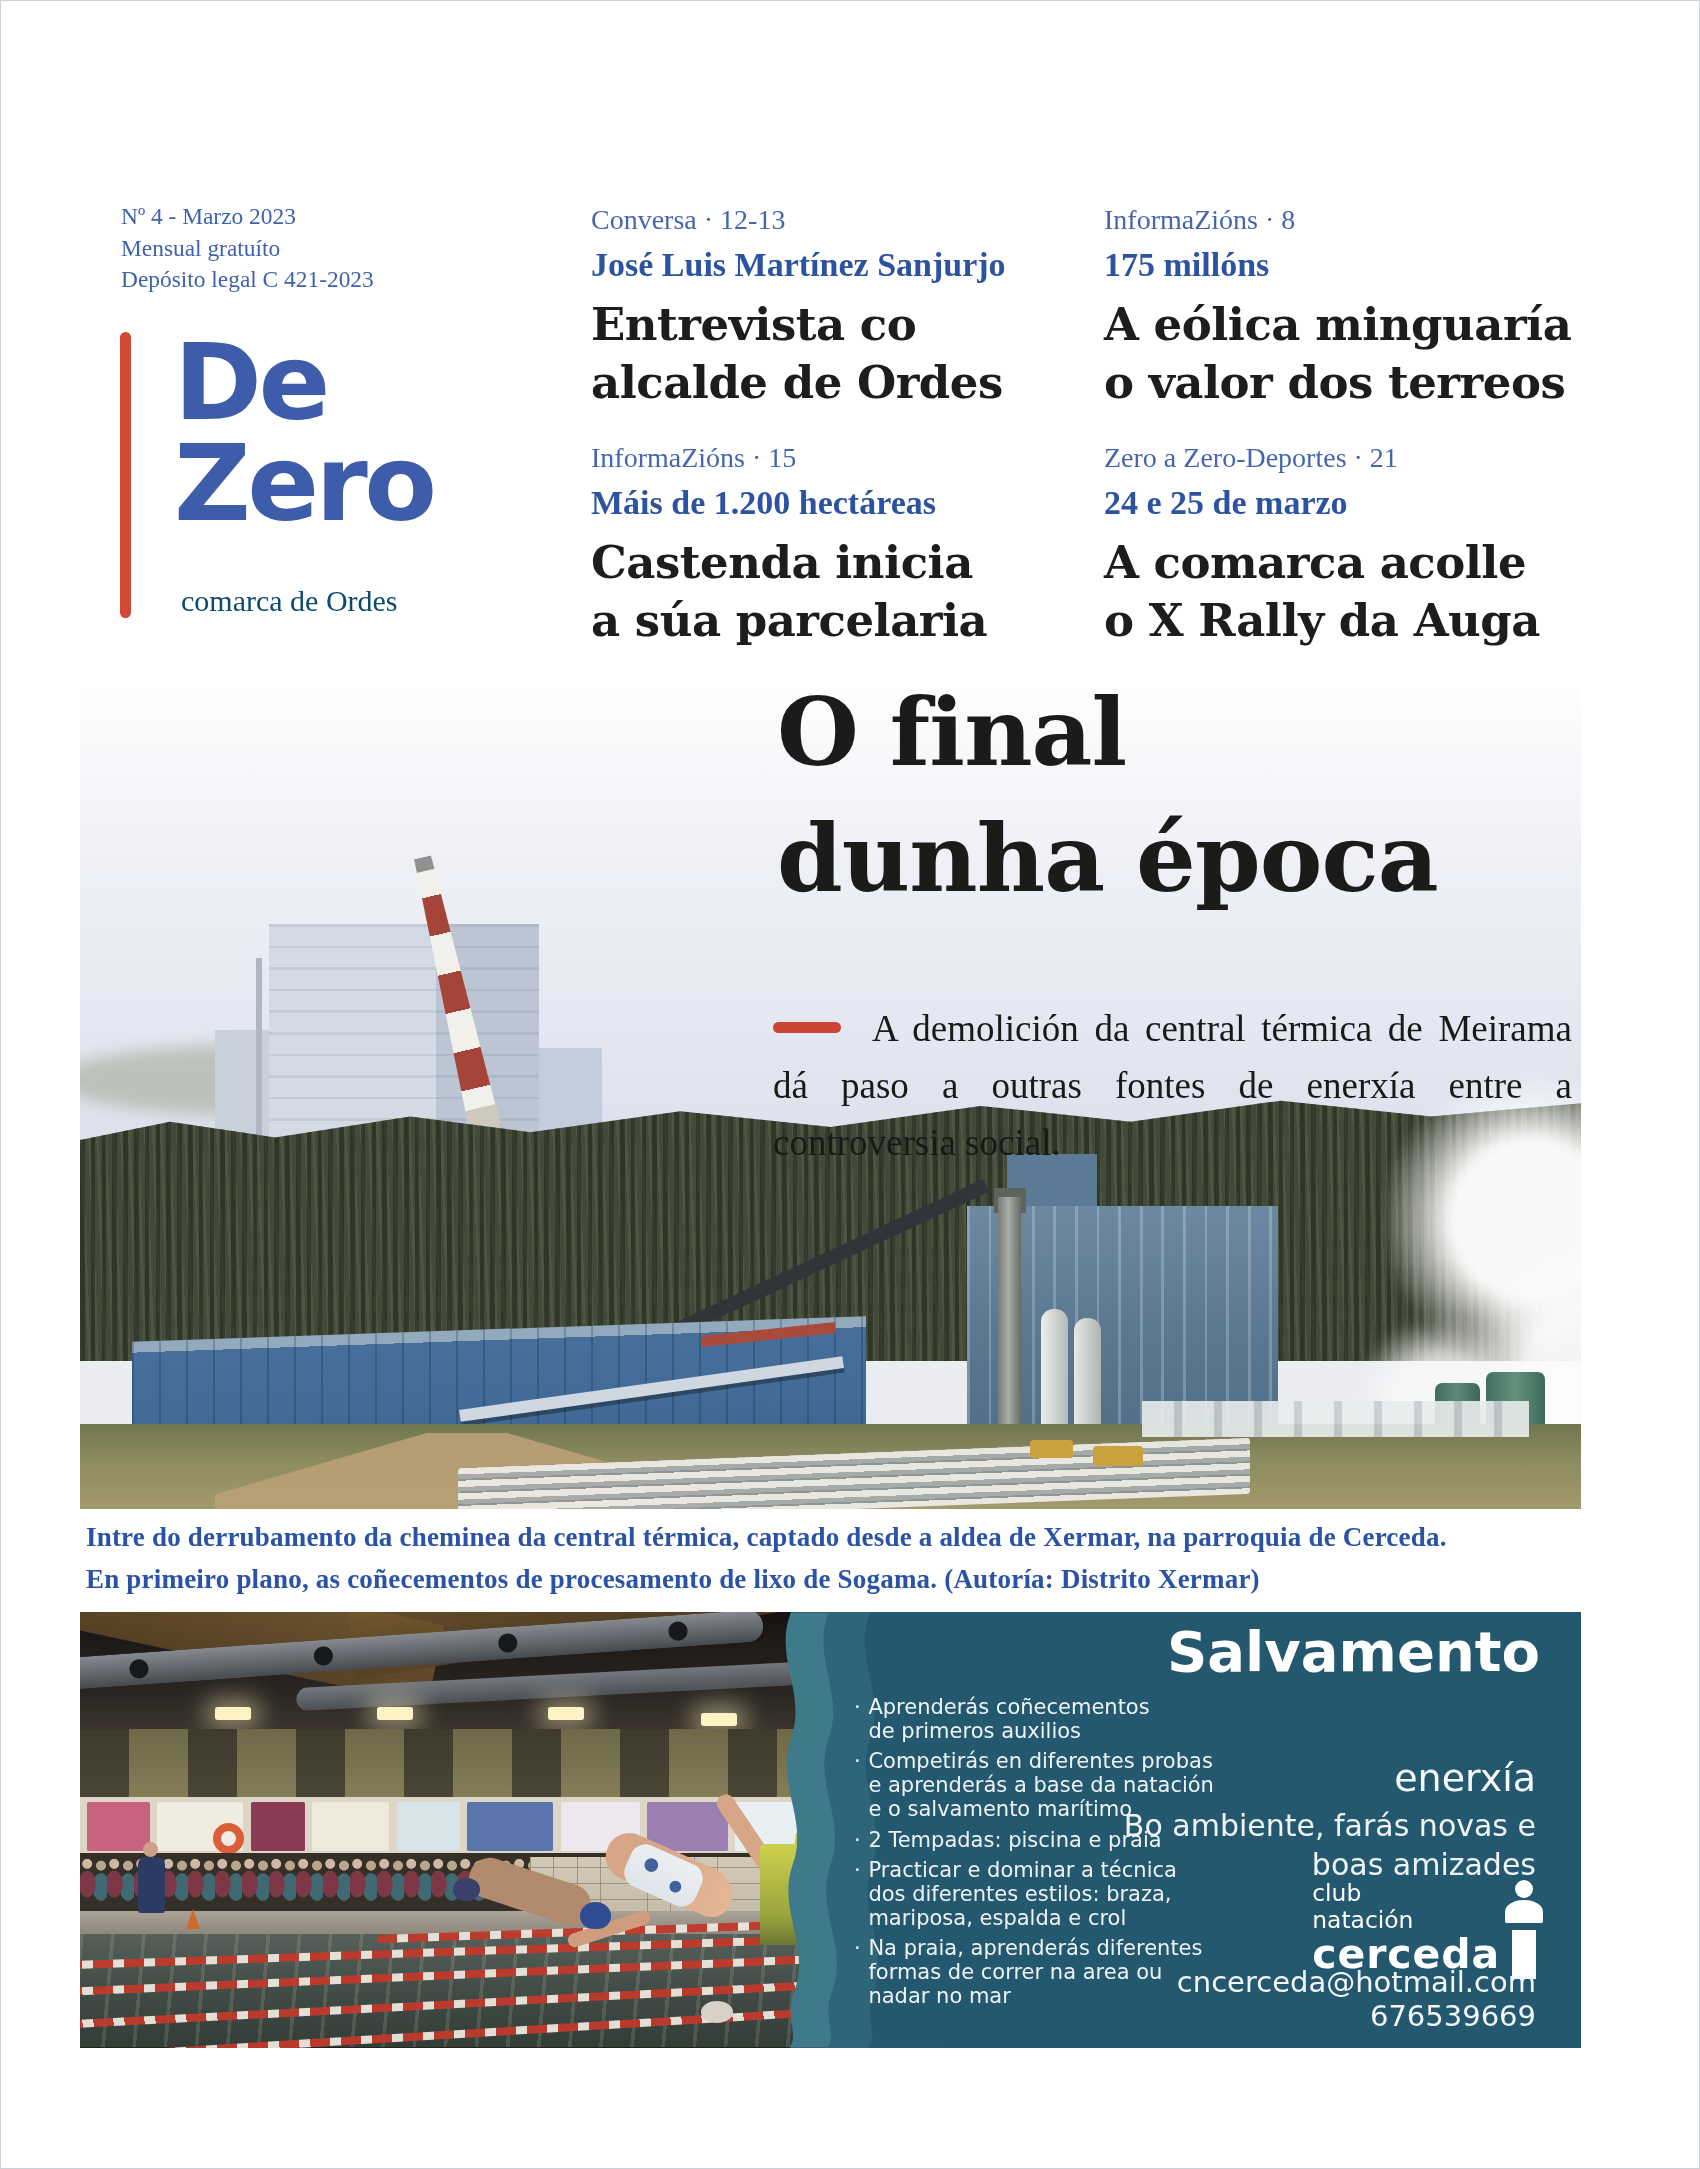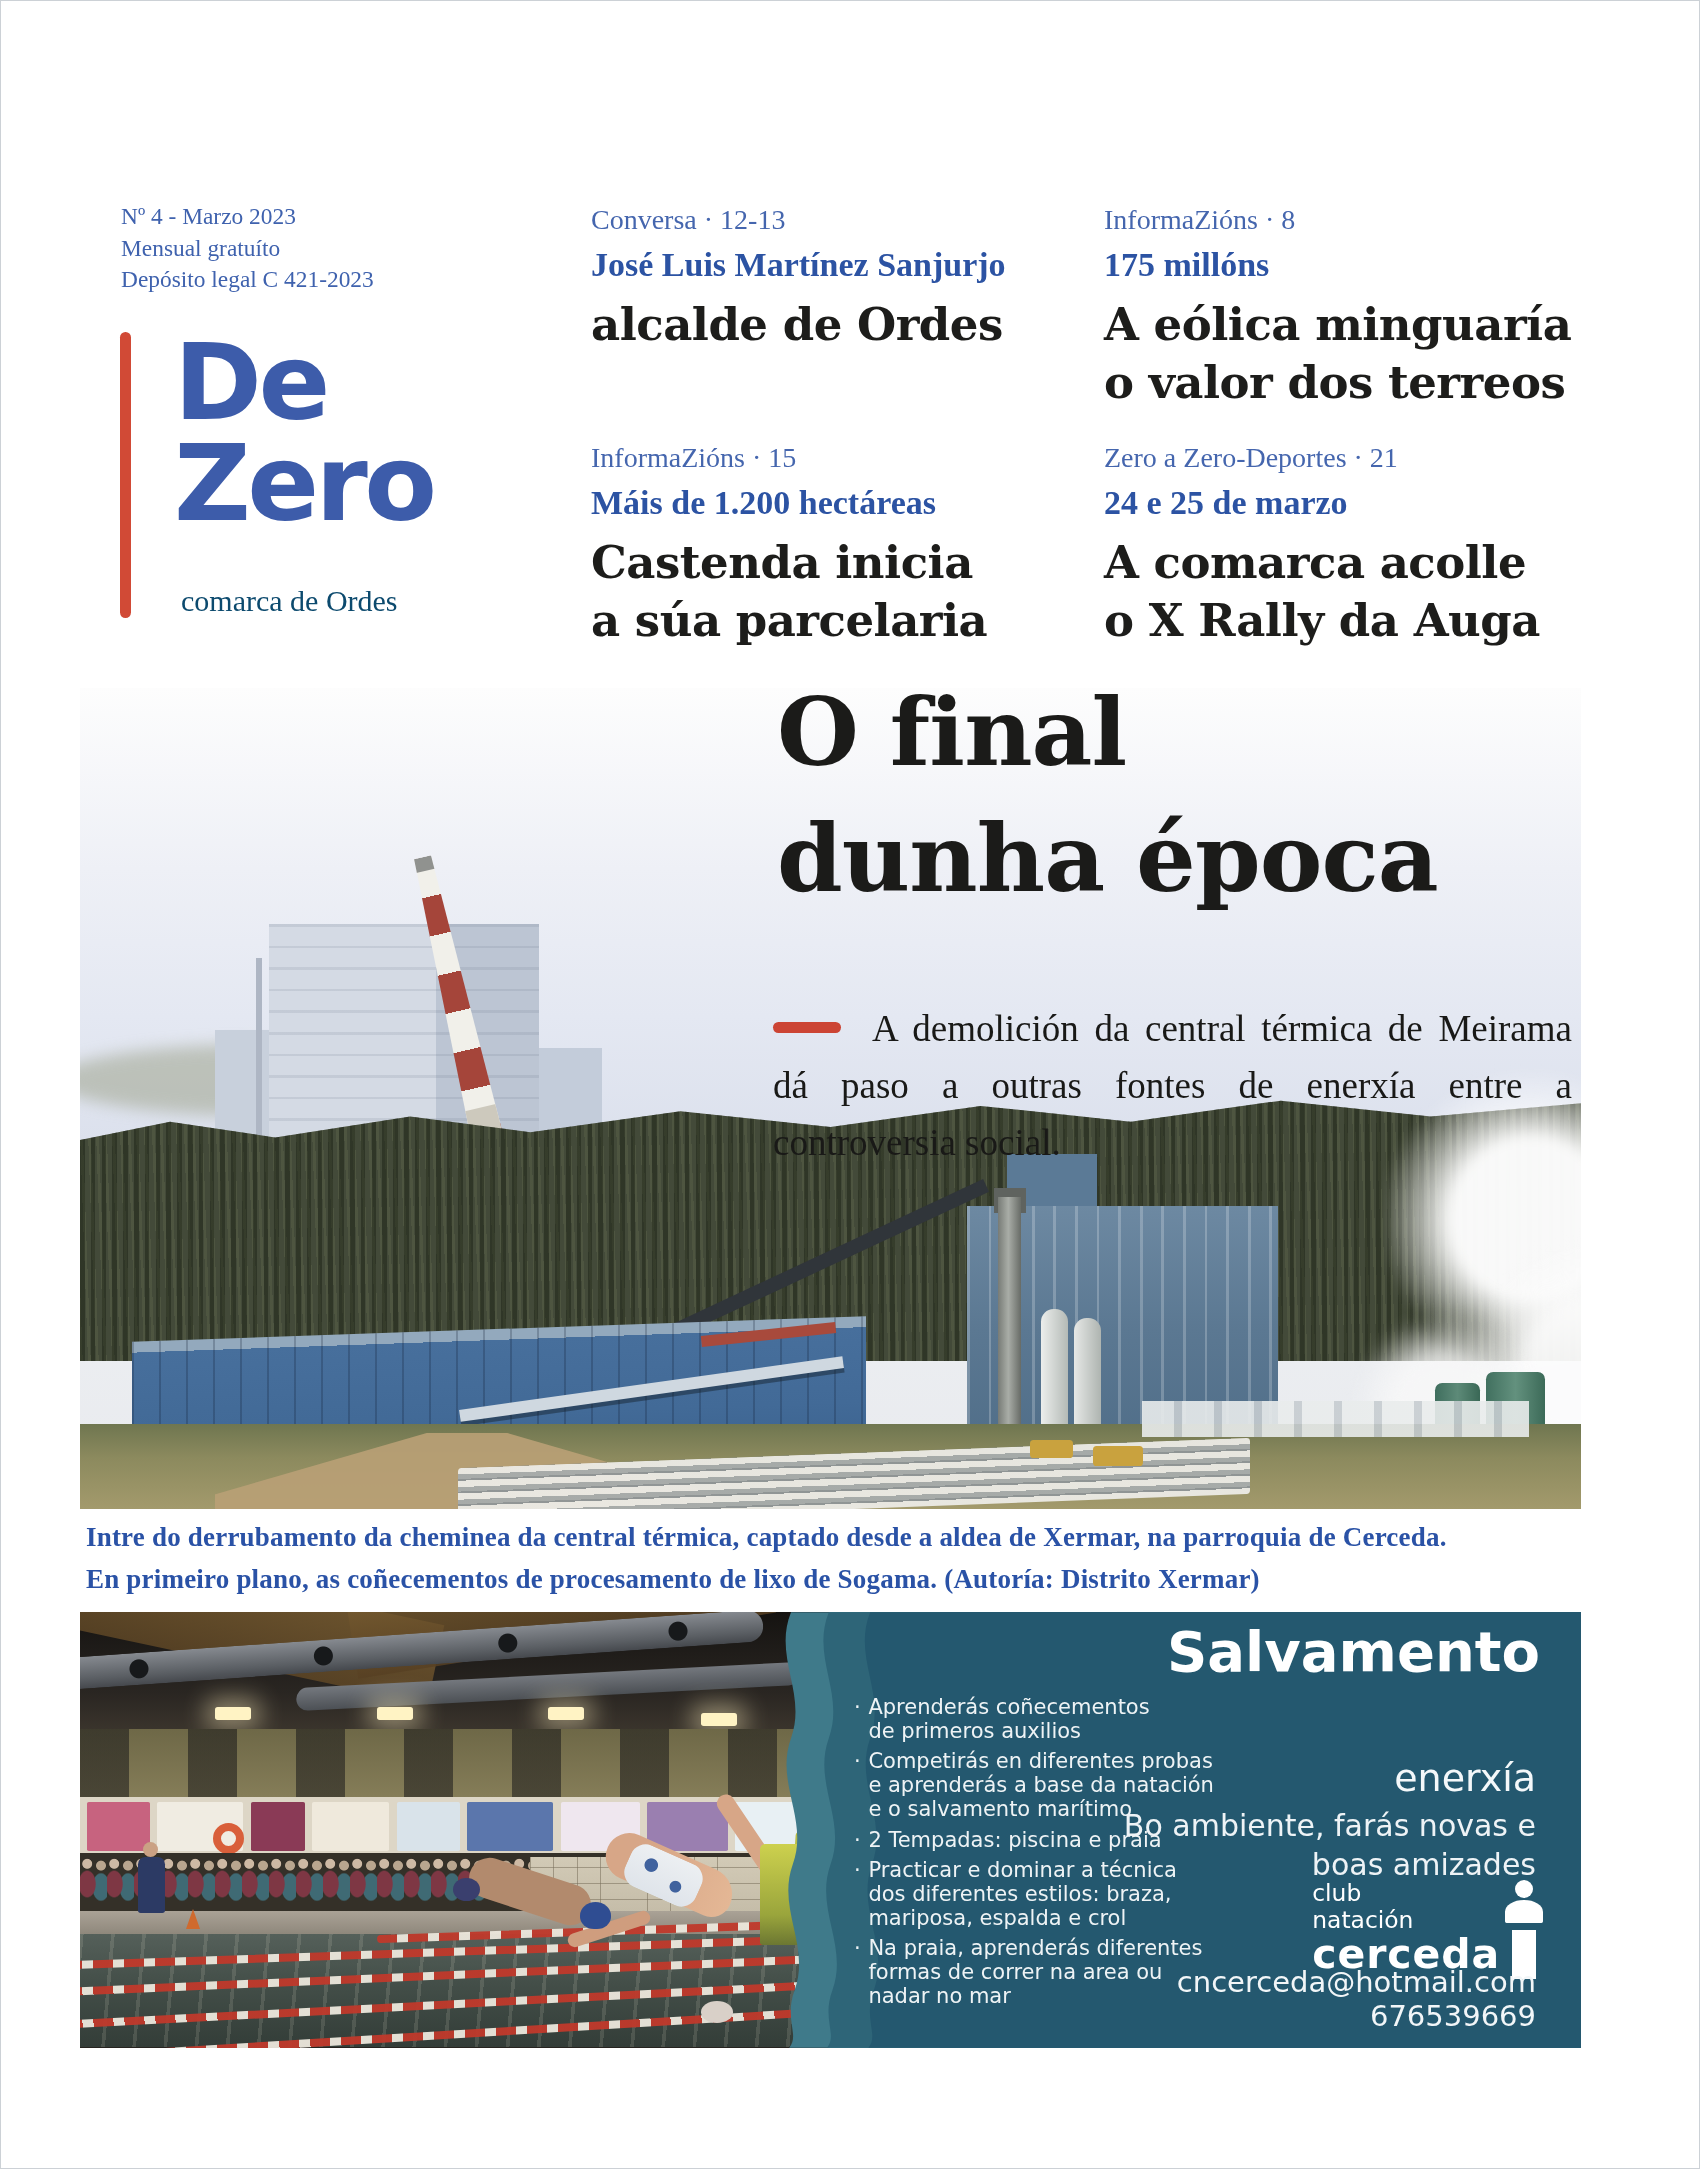--- a/index.html
+++ b/index.html
@@ -178,20 +178,21 @@
   <div class="abs logo-word">
     <div>De</div>
     <div>Zero</div>
   </div>
   <div class="abs tagline">comarca de Ordes</div>
 
   <div class="abs teaser t-mid t-row1">
     <div class="kicker">Conversa · 12-13</div>
     <div class="subhead">José Luis Martínez Sanjurjo</div>
     <div class="thead">
+      <div>Entrevista co</div>
       <div>alcalde de Ordes</div>
     </div>
   </div>
   <div class="abs teaser t-mid t-row2">
     <div class="kicker">InformaZións · 15</div>
     <div class="subhead">Máis de 1.200 hectáreas</div>
     <div class="thead">
       <div>Castenda inicia</div>
       <div>a súa parcelaria</div>
     </div>

